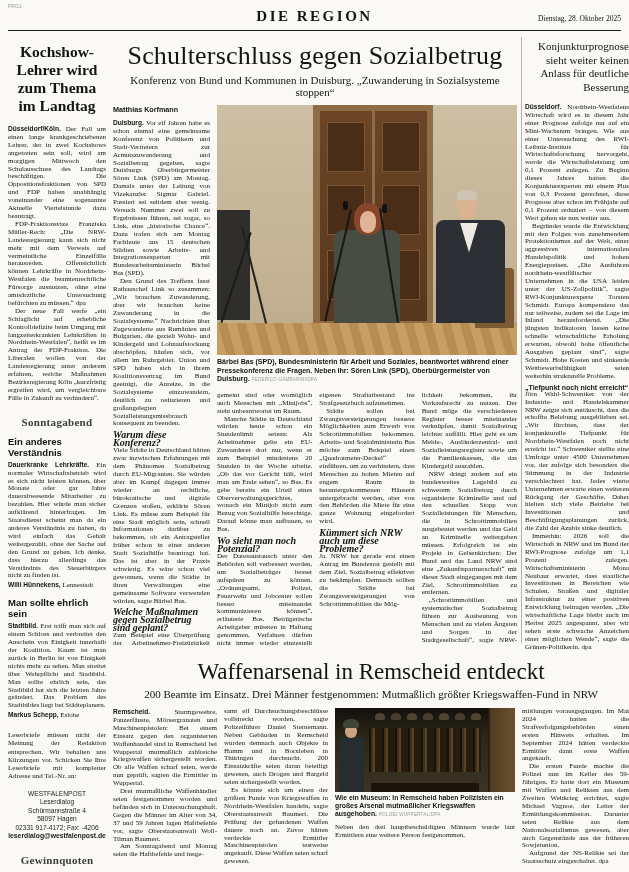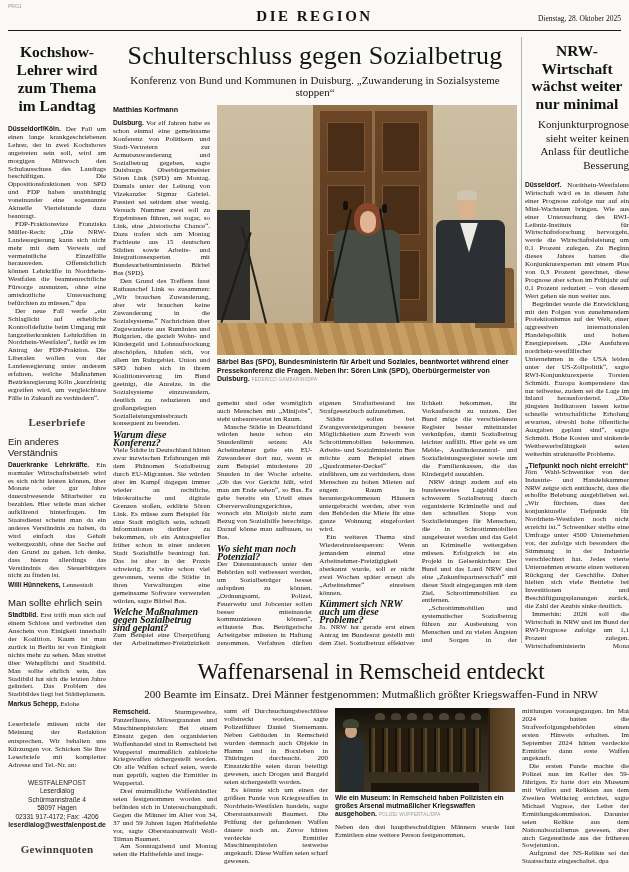--- a/index.html
+++ b/index.html
@@ -26,36 +26,36 @@
   .rightcol { width:104px; flex:1; padding-top:9px; overflow:hidden; }
   
   .body { font-size:7px; line-height:7.9px; text-align:justify; }
   .body + .body { text-indent:7px; }
   .lead { font-family:"Liberation Sans",sans-serif; font-weight:700; font-size:6.6px; }
   .q { font-size:10px; line-height:8px; font-weight:700; font-style:italic; margin-top:3px; }
   .q + .body { text-indent:0; }
   
   .lh2 { font-size:15.5px; line-height:18px; font-weight:700; text-align:center; margin:3px 0 10px; }
   .secthead { font-size:11px; font-weight:700; text-align:center; color:#3c3c3c; margin:13px 0 7px; letter-spacing:.3px; }
-  .lettertitle { font-family:"Liberation Sans",sans-serif; font-weight:400; font-size:9.5px; line-height:11px; margin:8px 0 3px; }
+  .lettertitle { font-family:"Liberation Sans",sans-serif; font-weight:700; font-size:9.5px; line-height:11px; margin:8px 0 3px; }
   .sig { font-size:7px; margin-top:1px; }
   .sig b { font-family:"Liberation Sans",sans-serif; font-size:6.6px; }
   .disclaimer { font-size:7px; line-height:8.2px; text-align:justify; margin-top:12px; }
   .contact { text-align:center; font-family:"Liberation Sans",sans-serif; font-size:6.6px; line-height:8.6px; margin-top:9px; color:#222; }
   .contact .email { font-weight:700; font-size:6.8px; }
   
   .mh1 { font-size:26px; font-weight:400; text-align:center; letter-spacing:.2px; margin:6px 0 3px; }
   .msub { font-size:11px; text-align:center; margin-bottom:7px; }
   .mbody { display:flex; height:540px; overflow:hidden; }
   .mcol1 { width:97px; flex:none; margin-right:7px; overflow:hidden; }
   .author { font-family:"Liberation Sans",sans-serif; font-weight:700; font-size:7.2px; margin-bottom:5px; }
   .mright { flex:1; display:flex; flex-direction:column; overflow:hidden; }
   .cap { font-family:"Liberation Sans",sans-serif; font-weight:700; font-size:7px; line-height:8.6px; margin:3px 0 7px; }
   .credit { font-family:"Liberation Sans",sans-serif; font-weight:400; font-size:4.6px; color:#999; letter-spacing:.2px; }
-  .cols3 { display:flex; gap:7px; flex:1; overflow:hidden;margin-top:8px; }
+  .cols3 { display:flex; gap:7px; flex:1; overflow:hidden; }
   .cols3 > div { flex:1; overflow:hidden; }
   
   .rh2 { font-size:15.5px; line-height:17.5px; font-weight:700; text-align:center; margin:2px 0 6px; }
   .rsub { font-size:11px; line-height:13.5px; text-align:right; margin-bottom:9px; }
   .crosshead { font-family:"Liberation Sans",sans-serif; font-weight:700; font-size:7px; margin-top:3px; }
   .crosshead + .body { text-indent:0; }
   
   .bottomart { flex:1; padding-top:4px; overflow:hidden; }
   .bh1 { font-size:23px; font-weight:400; text-align:center; margin:4px 0 3px; }
   .bsub { font-size:11px; text-align:center; margin-bottom:8px; }
@@ -123,21 +123,21 @@
 
     <aside class="leftcol">
       <section>
         <h2 class="lh2">Kochshow-Lehrer wird zum Thema im Landtag</h2>
         <p class="body"><b class="lead">Düsseldorf/Köln.</b> <span>Der Fall um einen lange krankgeschriebenen Lehrer, der in zwei Kochshows angetreten sein soll, wird am morgigen Mittwoch den Schulausschuss des Landtags beschäftigen. Die Oppositionsfraktionen von SPD und FDP haben unabhängig voneinander eine sogenannte Aktuelle Viertelstunde dazu beantragt.</span></p>
         <p class="body">FDP-Fraktionsvize Franziska Müller-Rech: „Die NRW-Landesregierung kann sich nicht mehr mit dem Verweis auf vermeintliche Einzelfälle herausreden. Offensichtlich können Lehrkräfte in Nordrhein-Westfalen die beamtenrechtliche Fürsorge ausnutzen, ohne eine amtsärztliche Untersuchung befürchten zu müssen.“ dpa</p>
         <p class="body">Der neue Fall werfe „ein Schlaglicht auf erhebliche Kontrolldefizite beim Umgang mit langzeiterkrankten Lehrkräften in Nordrhein-Westfalen“, heißt es im Antrag der FDP-Fraktion. Die Liberalen wollen von der Landesregierung unter anderem erfahren, welche Maßnahmen Bezirksregierung Köln „kurzfristig ergreifen wird, um vergleichbare Fälle in Zukunft zu verhindern“.</p>
       </section>
 
       <section>
-        <div class="secthead">Leserbriefe</div>
+        <div class="secthead">Sonntagabend</div>
 
         <div>
           <div class="lettertitle">Ein anderes Verständnis</div>
           <p class="body"><b class="lead">Dauerkranke Lehrkräfte.</b> <span>Ein normaler Wirtschaftsbetrieb wird es sich nicht leisten können, über Monate oder gar Jahre dauerabwesende Mitarbeiter zu bezahlen. Hier würde man sicher aufklärend hinterfragen. Im Staatsdienst scheint man da ein anderes Verständnis zu haben, da wird einfach das Gehalt weitergezahlt, ohne der Sache auf den Grund zu gehen. Ich denke, dass hierzu allerdings das Verständnis des Steuerbürgers nicht zu finden ist.</span></p>
           <div class="sig"><b>Willi Hünnekens,</b> <span>Lennestadt</span></div>
         </div>
 
         <div>
           <div class="lettertitle">Man sollte ehrlich sein</div>
           <p class="body"><b class="lead">Stadtbild.</b> <span>Erst trifft man sich auf einem Schloss und verbreitet den Anschein von Einigkeit innerhalb der Koalition. Kaum ist man zurück in Berlin ist von Einigkeit nichts mehr zu sehen. Man streitet über Wehrpflicht und Stadtbild. Man sollte ehrlich sein, das Stadtbild hat sich die letzten Jahre geändert. Das Problem des Stadtbildes liegt bei Städteplanern.</span></p>
@@ -218,38 +218,36 @@
               <div class="cols3">
                 <div>
                   <p class="body">gemeint sind oder womöglich auch Menschen mit „Minijobs“, steht unbeantwortet im Raum.</p>
                   <p class="body">Manche Städte in Deutschland würden heute schon ein Stundenlimit setzen: Als Arbeitnehmer gelte ein EU-Zuwanderer dort nur, wenn er zum Beispiel mindestens 20 Stunden in der Woche arbeite. „Ob das vor Gericht hält, wird man am Ende sehen“, so Bas. Es gebe bereits ein Urteil eines Oberverwaltungsgerichtes, wonach ein Minijob nicht zum Bezug von Sozialhilfe berechtige. Darauf könne man aufbauen, so Bas.</p>
                   <p class="q">Wo sieht man noch Potenzial?</p>
                   <p class="body">Der Datenaustausch unter den Behörden soll verbessert werden, um Sozialbetrüger besser aufspüren zu können. „Ordnungsamt, Polizei, Feuerwehr und Jobcenter sollen besser miteinander kommunizieren können“, erläuterte Bas. Betrügerische Arbeitgeber müssten in Haftung genommen, Verfahren dürften nicht immer wieder eingestellt werden. Daher gebe es eine Diskussion darüber, Sozialleistungsbetrug als</p>
                 </div>
                 <div>
                   <p class="body">eigenen Straftatbestand ins Strafgesetzbuch aufzunehmen.</p>
                   <p class="body">Städte sollen bei Zwangsversteigerungen bessere Möglichkeiten zum Erwerb von Schrottimmobilien bekommen. Arbeits- und Sozialministerin Bas möchte zum Beispiel einen „Quadratmeter-Deckel“ einführen, um zu verhindern, dass Menschen zu hohen Mieten auf engem Raum in heruntergekommenen Häusern untergebracht werden, aber von den Behörden die Miete für eine ganze Wohnung eingefordert wird.</p>
-                  <p class="body">Ein weiteres Thema sind Wiedereinreisesperren: Wenn jemandem einmal eine Arbeitnehmer-Freizügigkeit aberkannt wurde, soll er nicht zwei Wochen später erneut als „Arbeitnehmer“ einreisen können.</p>
                   <p class="q">Kümmert sich NRW auch um diese Probleme?</p>
                   <p class="body">Ja. NRW hat gerade erst einen Antrag im Bundesrat gestellt mit dem Ziel, Sozialbetrug effektiver zu bekämpfen. Demnach sollten die Städte bei Zwangsversteigerungen von Schrottimmobilien die Mög-</p>
                 </div>
                 <div>
                   <p class="body">lichkeit bekommen, ihr Vorkaufsrecht zu nutzen. Der Bund möge die verschiedenen Register besser miteinander verknüpfen, damit Sozialbetrug leichter auffällt. Hier geht es um Melde-, Ausländerzentral- und Sozialleistungsregister sowie um die Familienkassen, die das Kindergeld auszahlen.</p>
                   <p class="body">NRW dringt zudem auf ein bundesweites Lagebild zu schwerem Sozialbetrug durch organisierte Kriminelle und auf den schnellen Stopp von Sozialleistungen für Menschen, die in Schrottimmobilien ausgebeutet werden und das Geld an Kriminelle weitergeben müssen. Erfolgreich ist ein Projekt in Gelsenkirchen: Der Bund und das Land NRW sind eine „Zukunftspartnerschaft“ mit dieser Stadt eingegangen mit dem Ziel, Schrottimmobilien zu entfernen.</p>
                   <p class="body">„Schrottimmobilien und systematischer Sozialbetrug führen zur Ausbeutung von Menschen und zu vielen Ängsten und Sorgen in der Stadtgesellschaft“, sagte NRW-Ministerpräsident Hendrik Wüst (CDU) dem „Spiegel“.</p>
                 </div>
               </div>
             </div>
           </div>
         </section>
 
         <div class="vrule"></div>
 
         <aside class="rightcol">
-          <h2 class="rh2">NRW-Wirtschaft wächst weiter nur minimal</h2>
           <div class="rsub">Konjunkturprognose sieht weiter keinen Anlass für deutliche Besserung</div>
           <p class="body"><b class="lead">Düsseldorf.</b> <span>Nordrhein-Westfalens Wirtschaft wird es in diesem Jahr einer Prognose zufolge nur auf ein Mini-Wachstum bringen. Wie aus einer Untersuchung des RWI-Leibniz-Instituts für Wirtschaftsforschung hervorgeht, werde die Wirtschaftsleistung um 0,1 Prozent zulegen. Zu Beginn dieses Jahres hatten die Konjunkturexperten mit einem Plus von 0,3 Prozent gerechnet, diese Prognose aber schon im Frühjahr auf 0,1 Prozent reduziert – von diesem Wert gehen sie nun weiter aus.</span></p>
           <p class="body">Begründet wurde die Entwicklung mit den Folgen von zunehmendem Protektionismus auf der Welt, einer aggressiven internationalen Handelspolitik und hohen Energiepreisen. „Die Ausfuhren nordrhein-westfälischer Unternehmen in die USA leiden unter der US-Zollpolitik“, sagte RWI-Konjunkturexperte Torsten Schmidt. Europa kompensiere das nur teilweise, zudem sei die Lage im Inland herausfordernd. „Die jüngsten Indikatoren lassen keine schnelle wirtschaftliche Erholung erwarten, obwohl hohe öffentliche Ausgaben geplant sind“, sagte Schmidt. Hohe Kosten und sinkende Wettbewerbsfähigkeit seien weiterhin strukturelle Probleme.</p>
           <div class="crosshead">„Tiefpunkt noch nicht erreicht“</div>
           <p class="body">Jörn Wahl-Schwentker von der Industrie- und Handelskammer NRW zeigte sich enttäuscht, dass die erhoffte Belebung ausgeblieben sei. „Wir fürchten, dass der konjunkturelle Tiefpunkt für Nordrhein-Westfalen noch nicht erreicht ist.“ Schwentker stellte eine Umfrage unter 4500 Unternehmen vor, der zufolge sich besonders die Stimmung in der Industrie verschlechtert hat. Jedes vierte Unternehmen erwarte einen weiteren Rückgang der Geschäfte. Daher hielten sich viele Betriebe bei Investitionen und Beschäftigungsplanungen zurück, die Zahl der Azubis sinke deutlich.</p>
           <p class="body">Immerhin: 2026 soll die Wirtschaft in NRW und im Bund der RWI-Prognose zufolge um 1,1 Prozent zulegen. Wirtschaftsministerin Mona Neubaur erwartet, dass staatliche Investitionen in Bereichen wie Schulen, Straßen und digitaler Infrastruktur zu einer positiven Entwicklung beitragen werden. „Die wirtschaftliche Lage bleibt auch im Herbst 2025 angespannt, aber wir sehen erste schwache Anzeichen einer möglichen Wende“, sagte die Grünen-Politikerin. dpa</p>
 
         </aside>
       </div>
 

